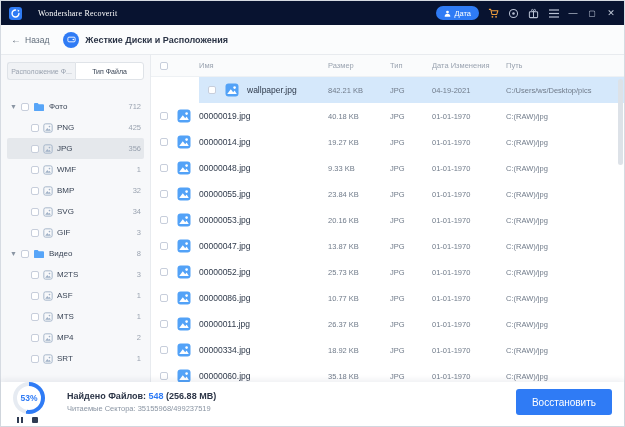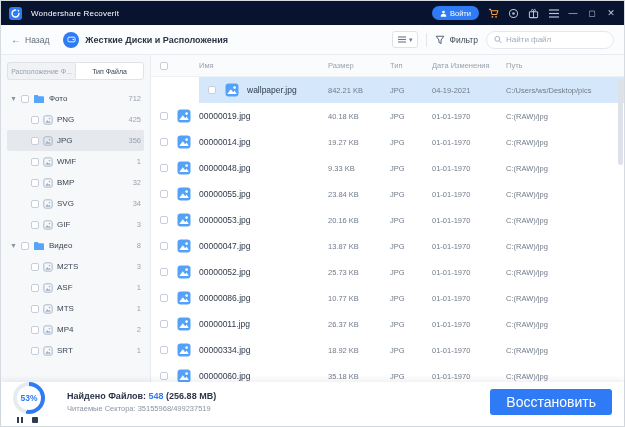--- a/index.html
+++ b/index.html
@@ -2,21 +2,21 @@
 <html><head>
 <meta charset="utf-8">
 <style>
   * { margin:0; padding:0; box-sizing:border-box; }
   html,body { width:625px; height:427px; overflow:hidden; }
   body { font-family:"Liberation Sans", sans-serif; background:#fff; color:#3a4556; }
   .app { width:625px; height:427px; display:flex; flex-direction:column; border:1px solid #d6dbe2; }
 
   
   .titlebar { height:24px; background:#081330; display:flex; align-items:center; justify-content:space-between; padding:0 8px; flex:0 0 auto; }
-  .tb-left { display:flex; align-items:center; gap:9px; }
+  .tb-left { display:flex; align-items:center; gap:16px;font-family:Liberation Serif, serif; }
   .logo { width:13px; height:13px; border-radius:3px; background:#2f7bf5; display:flex; align-items:center; justify-content:center; }
   .logo svg { display:block; }
   .app-name { color:#ffffff; font-size:8px; letter-spacing:.2px; }
   .tb-right { display:flex; align-items:center; }
   .login-btn { display:flex; align-items:center; gap:3px; background:#2f7bf5; color:#fff; border:none; height:14px; padding:0 8px; border-radius:7px; font-size:7.5px; font-family:inherit; cursor:pointer; }
   .tb-icon { width:11px; height:11px; margin-left:9px; display:flex; align-items:center; justify-content:center; }
   .win-ctrl { color:#c3cbda; font-size:9px; margin-left:9px; width:10px; text-align:center; cursor:default; }
   .win-max { font-size:8px; }
   .win-close { font-size:9px; }
 
@@ -38,21 +38,21 @@
   
   .content { flex:1 1 auto; display:flex; min-height:0; }
 
   
   .sidebar { width:150px; background:#f7f8fa; border-right:1px solid #e8ebef; padding:7px 6px 0 6px; flex:0 0 auto; overflow:hidden; }
   .tabs { display:flex; }
   .tab { flex:1; height:18px; display:flex; align-items:center; justify-content:center; font-size:7px; border:1px solid #dfe3e8; background:#f0f2f5; color:#9aa3b0; white-space:nowrap; overflow:hidden; cursor:pointer; }
   .tab:first-child { border-radius:3px 0 0 3px; border-right:none; }
   .tab:last-child { border-radius:0 3px 3px 0; }
   .tab.active { background:#ffffff; color:#3a4556; }
-  .tree { margin-top:8px; }
+  .tree { margin-top:16px; }
   .tree-group, .tree-child { height:21px; display:flex; align-items:center; gap:4px; font-size:8px; color:#3a4556; padding:0 3px; border-radius:2px; cursor:pointer; }
   .tree-child { padding-left:24px; }
   .tree-child.selected { background:#e5e8ec; }
   .caret { font-size:7px; color:#8a95a3; width:7px; line-height:1; }
   .checkbox { width:8px; height:8px; border:1px solid #c7cedb; border-radius:2px; background:#fff; flex:0 0 auto; }
   .count { margin-left:auto; color:#9aa3b0; font-size:7.5px; }
 
   
   .main { flex:1 1 auto; min-width:0; display:flex; flex-direction:column; background:#fff; position:relative; }
   .grid-cols { display:grid; grid-template-columns:26px 22px minmax(0,1fr) 62px 42px 74px 118px; align-items:center; }
@@ -74,21 +74,21 @@
   .ring { position:absolute; top:2px; left:4px; width:32px; height:32px; border-radius:50%; display:flex; align-items:center; justify-content:center; }
   .ring-inner { width:24px; height:24px; border-radius:50%; background:#fff; display:flex; align-items:center; justify-content:center; font-size:8.5px; font-weight:bold; color:#2f7bf5; }
   .play-ctrls { position:absolute; left:8px; bottom:1px; display:flex; gap:9px; align-items:center; }
   .pause-icon { display:flex; gap:2px; }
   .pause-icon i { display:block; width:2px; height:6px; background:#2f3b52; }
   .stop-icon { width:6px; height:6px; background:#2f3b52; border-radius:1px; }
   .found-block { display:flex; flex-direction:column; gap:3px; }
   .found-line { font-size:9px; font-weight:bold; color:#2b3446; }
   .found-count { color:#2f7bf5; }
   .sectors-line { font-size:7.5px; color:#8a95a3; }
-  .recover-btn { margin-left:auto; height:26px; padding:0 16px; background:#2f7bf5; color:#fff; border:none; border-radius:3px; font-size:14px; font-family:inherit; cursor:pointer; }
+  .recover-btn { margin-left:auto; height:26px; padding:0 16px; background:#2f7bf5; color:#fff; border:none; border-radius:3px; font-size:10px; font-family:inherit; cursor:pointer; }
 </style>
 </head>
 <body>
 
 <div class="app">
 
   <div class="titlebar">
     <div class="tb-left">
       <span class="logo">
         <svg width="9" height="9" viewBox="0 0 10 10">
@@ -97,21 +97,21 @@
           </svg>
       </span>
       <span class="app-name">Wondershare Recoverit</span>
     </div>
     <div class="tb-right">
       <button class="login-btn">
         <svg width="7" height="7" viewBox="0 0 10 10">
             <circle cx="5" cy="3" r="2" fill="#fff"></circle>
             <path d="M1 9.5 a4 4 0 0 1 8 0 Z" fill="#fff"></path>
           </svg>
-        <span>Войти</span>
+        <span>Дата</span>
       </button>
       <span class="tb-icon">
         <svg width="11" height="11" viewBox="0 0 12 12">
             <path d="M1 1.5 h2 l1.3 5.5 h5.2 l1.3-4 H3.6" fill="none" stroke="#f09f3e" stroke-width="1.1" stroke-linejoin="round"></path>
             <circle cx="4.8" cy="9.6" r="1" fill="#f09f3e"></circle>
             <circle cx="8.8" cy="9.6" r="1" fill="#f09f3e"></circle>
           </svg>
       </span>
       <span class="tb-icon">
         <svg width="11" height="11" viewBox="0 0 12 12">
@@ -145,44 +145,20 @@
         <span class="back-arrow">←</span>
         <span>Назад</span>
       </span>
       <span class="crumb-icon">
         <svg width="9" height="9" viewBox="0 0 10 10">
             <rect x="1" y="2.4" width="8" height="5.2" rx="1.2" fill="none" stroke="#fff" stroke-width="1"></rect>
             <circle cx="7" cy="5" r="0.9" fill="#fff"></circle>
           </svg>
       </span>
       <span class="crumb-title">Жесткие Диски и Расположения</span>
-    </div>
-    <div class="tool-right">
-      <span class="view-btn">
-        <svg width="8" height="7" viewBox="0 0 8 7">
-            <line x1="0" y1="1" x2="8" y2="1" stroke="#6b7685" stroke-width="1.1"></line>
-            <line x1="0" y1="3.5" x2="8" y2="3.5" stroke="#6b7685" stroke-width="1.1"></line>
-            <line x1="0" y1="6" x2="8" y2="6" stroke="#6b7685" stroke-width="1.1"></line>
-          </svg>
-        <span>▾</span>
-      </span>
-      <span class="vsep"></span>
-      <span class="filter">
-        <svg width="10" height="10" viewBox="0 0 12 12">
-            <path d="M1.5 1.5 h9 L7.3 6 v4.3 L4.7 8.8 V6 Z" fill="none" stroke="#4a5568" stroke-width="1.1" stroke-linejoin="round"></path>
-          </svg>
-        <span>Фильтр</span>
-      </span>
-      <span class="search-box">
-        <svg width="9" height="9" viewBox="0 0 10 10">
-            <circle cx="4.2" cy="4.2" r="3" fill="none" stroke="#a2abb8" stroke-width="1.2"></circle>
-            <line x1="6.5" y1="6.5" x2="9.2" y2="9.2" stroke="#a2abb8" stroke-width="1.2"></line>
-          </svg>
-        <input type="text" placeholder="Найти файл" style="">
-      </span>
     </div>
   </div>
 
   <div class="content">
 
     <div class="sidebar">
       <div class="tabs">
         <div class="tab">Расположение Ф...</div>
         <div class="tab active">Тип Файла</div>
       </div>

